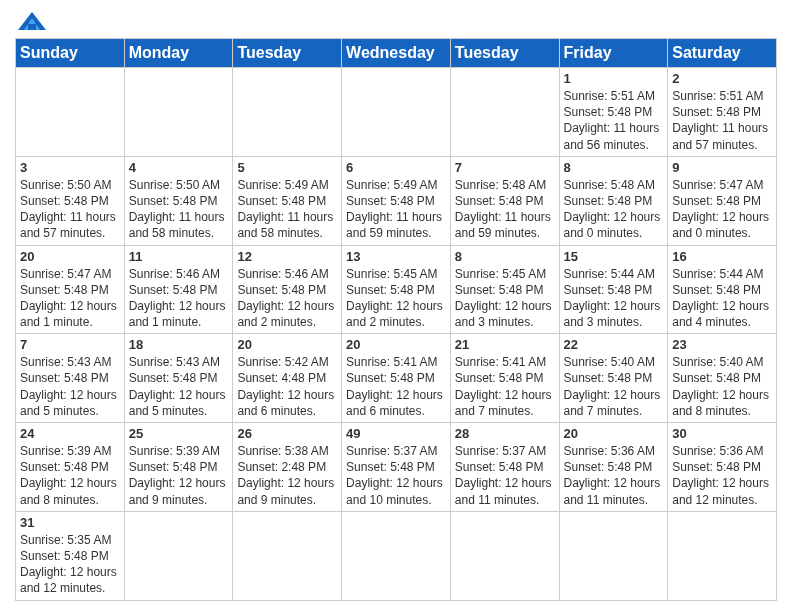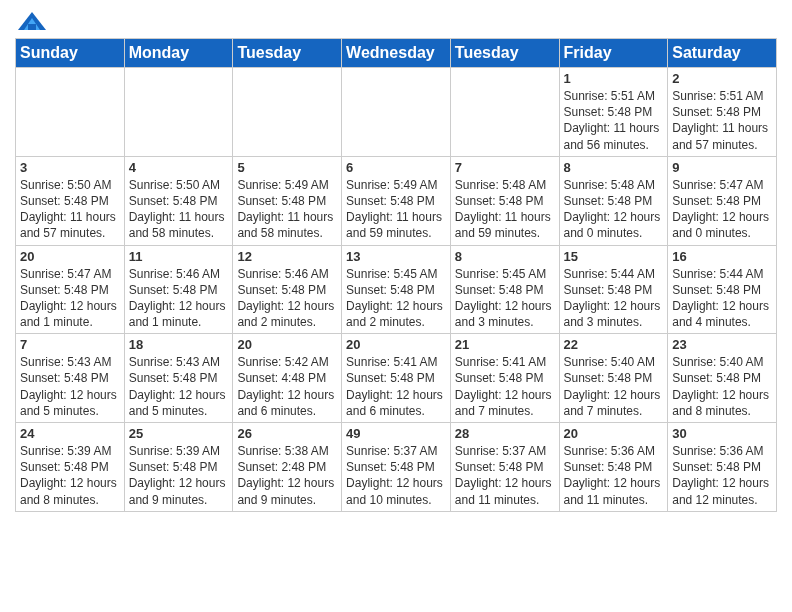--- a/index.html
+++ b/index.html
@@ -318,15 +318,29 @@
 Sunset: 5:48 PM
 Daylight: 12 hours and 11 minutes.</div>
           </td>
           <td>
             <span class="day-number">30</span>
             <div class="day-info">Sunrise: 5:36 AM
 Sunset: 5:48 PM
 Daylight: 12 hours and 12 minutes.</div>
           </td>
         </tr>
+        <tr class="last-row">
+          <td>
+            <span class="day-number">31</span>
+            <div class="day-info">Sunrise: 5:35 AM
+Sunset: 5:48 PM
+Daylight: 12 hours and 12 minutes.</div>
+          </td>
+          <td class="empty-cell"></td>
+          <td class="empty-cell"></td>
+          <td class="empty-cell"></td>
+          <td class="empty-cell"></td>
+          <td class="empty-cell"></td>
+          <td class="empty-cell"></td>
+        </tr>
       </tbody>
   </table>
 </div>
 
 </body></html>

